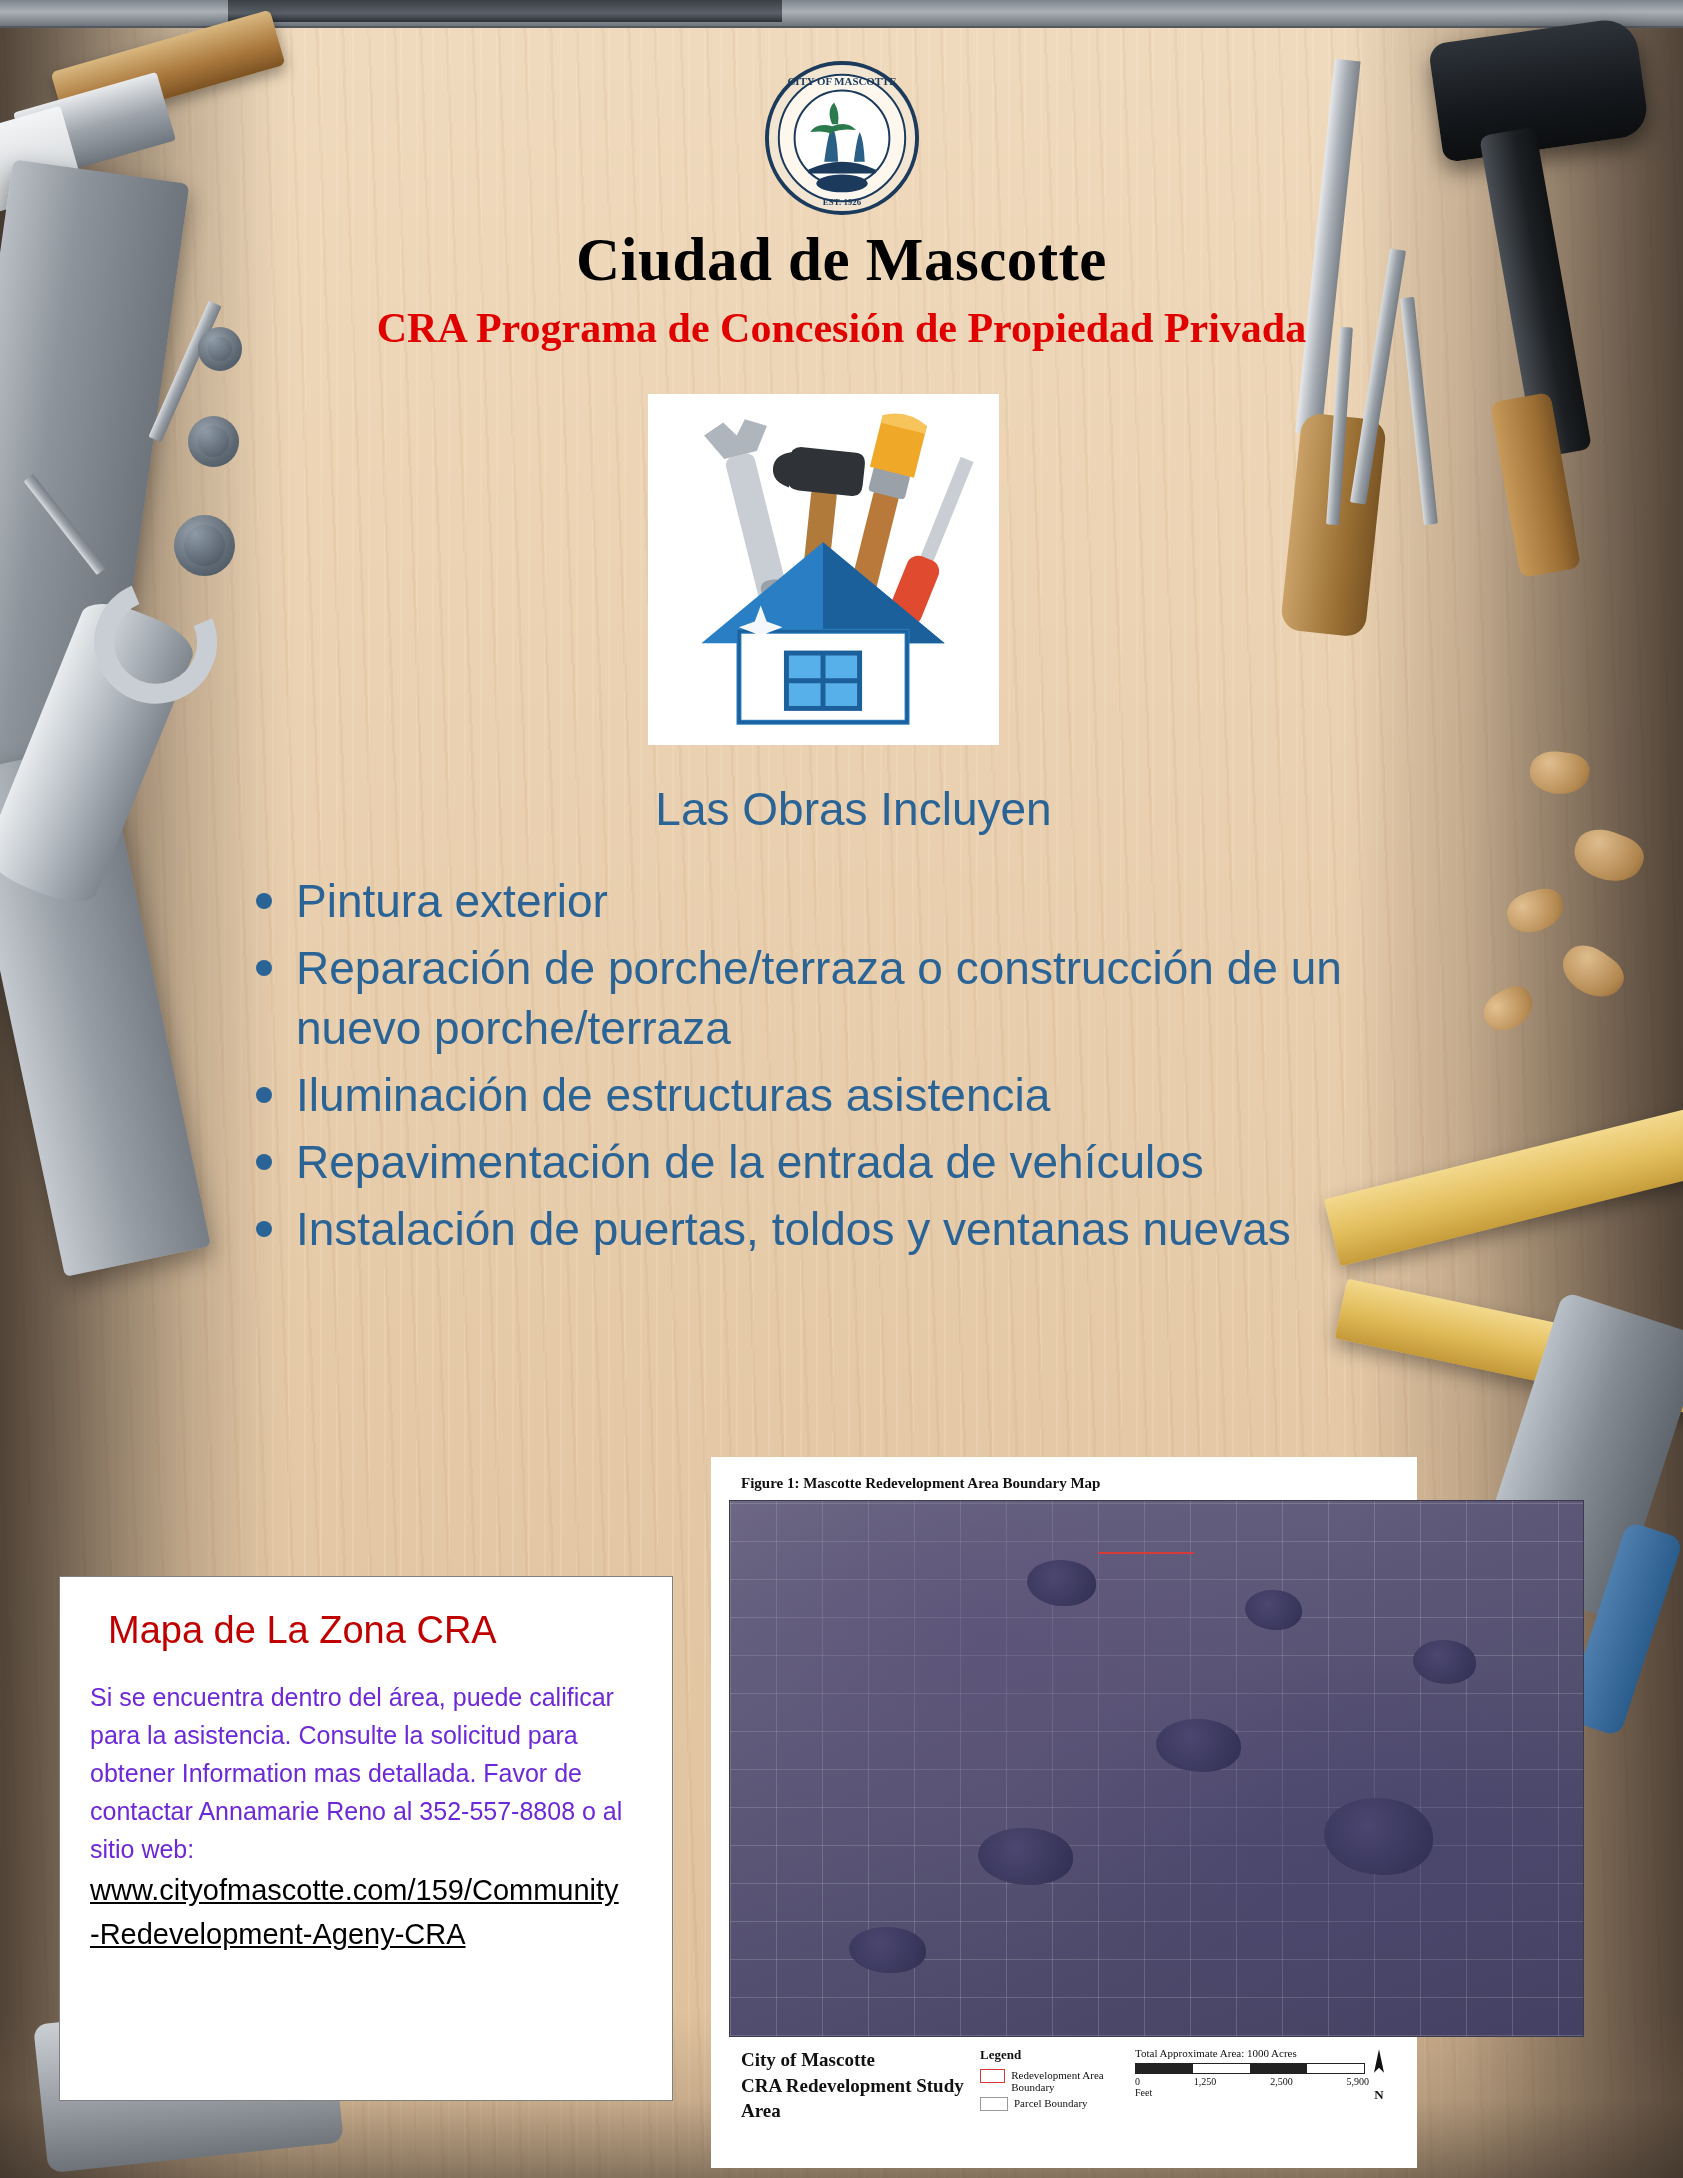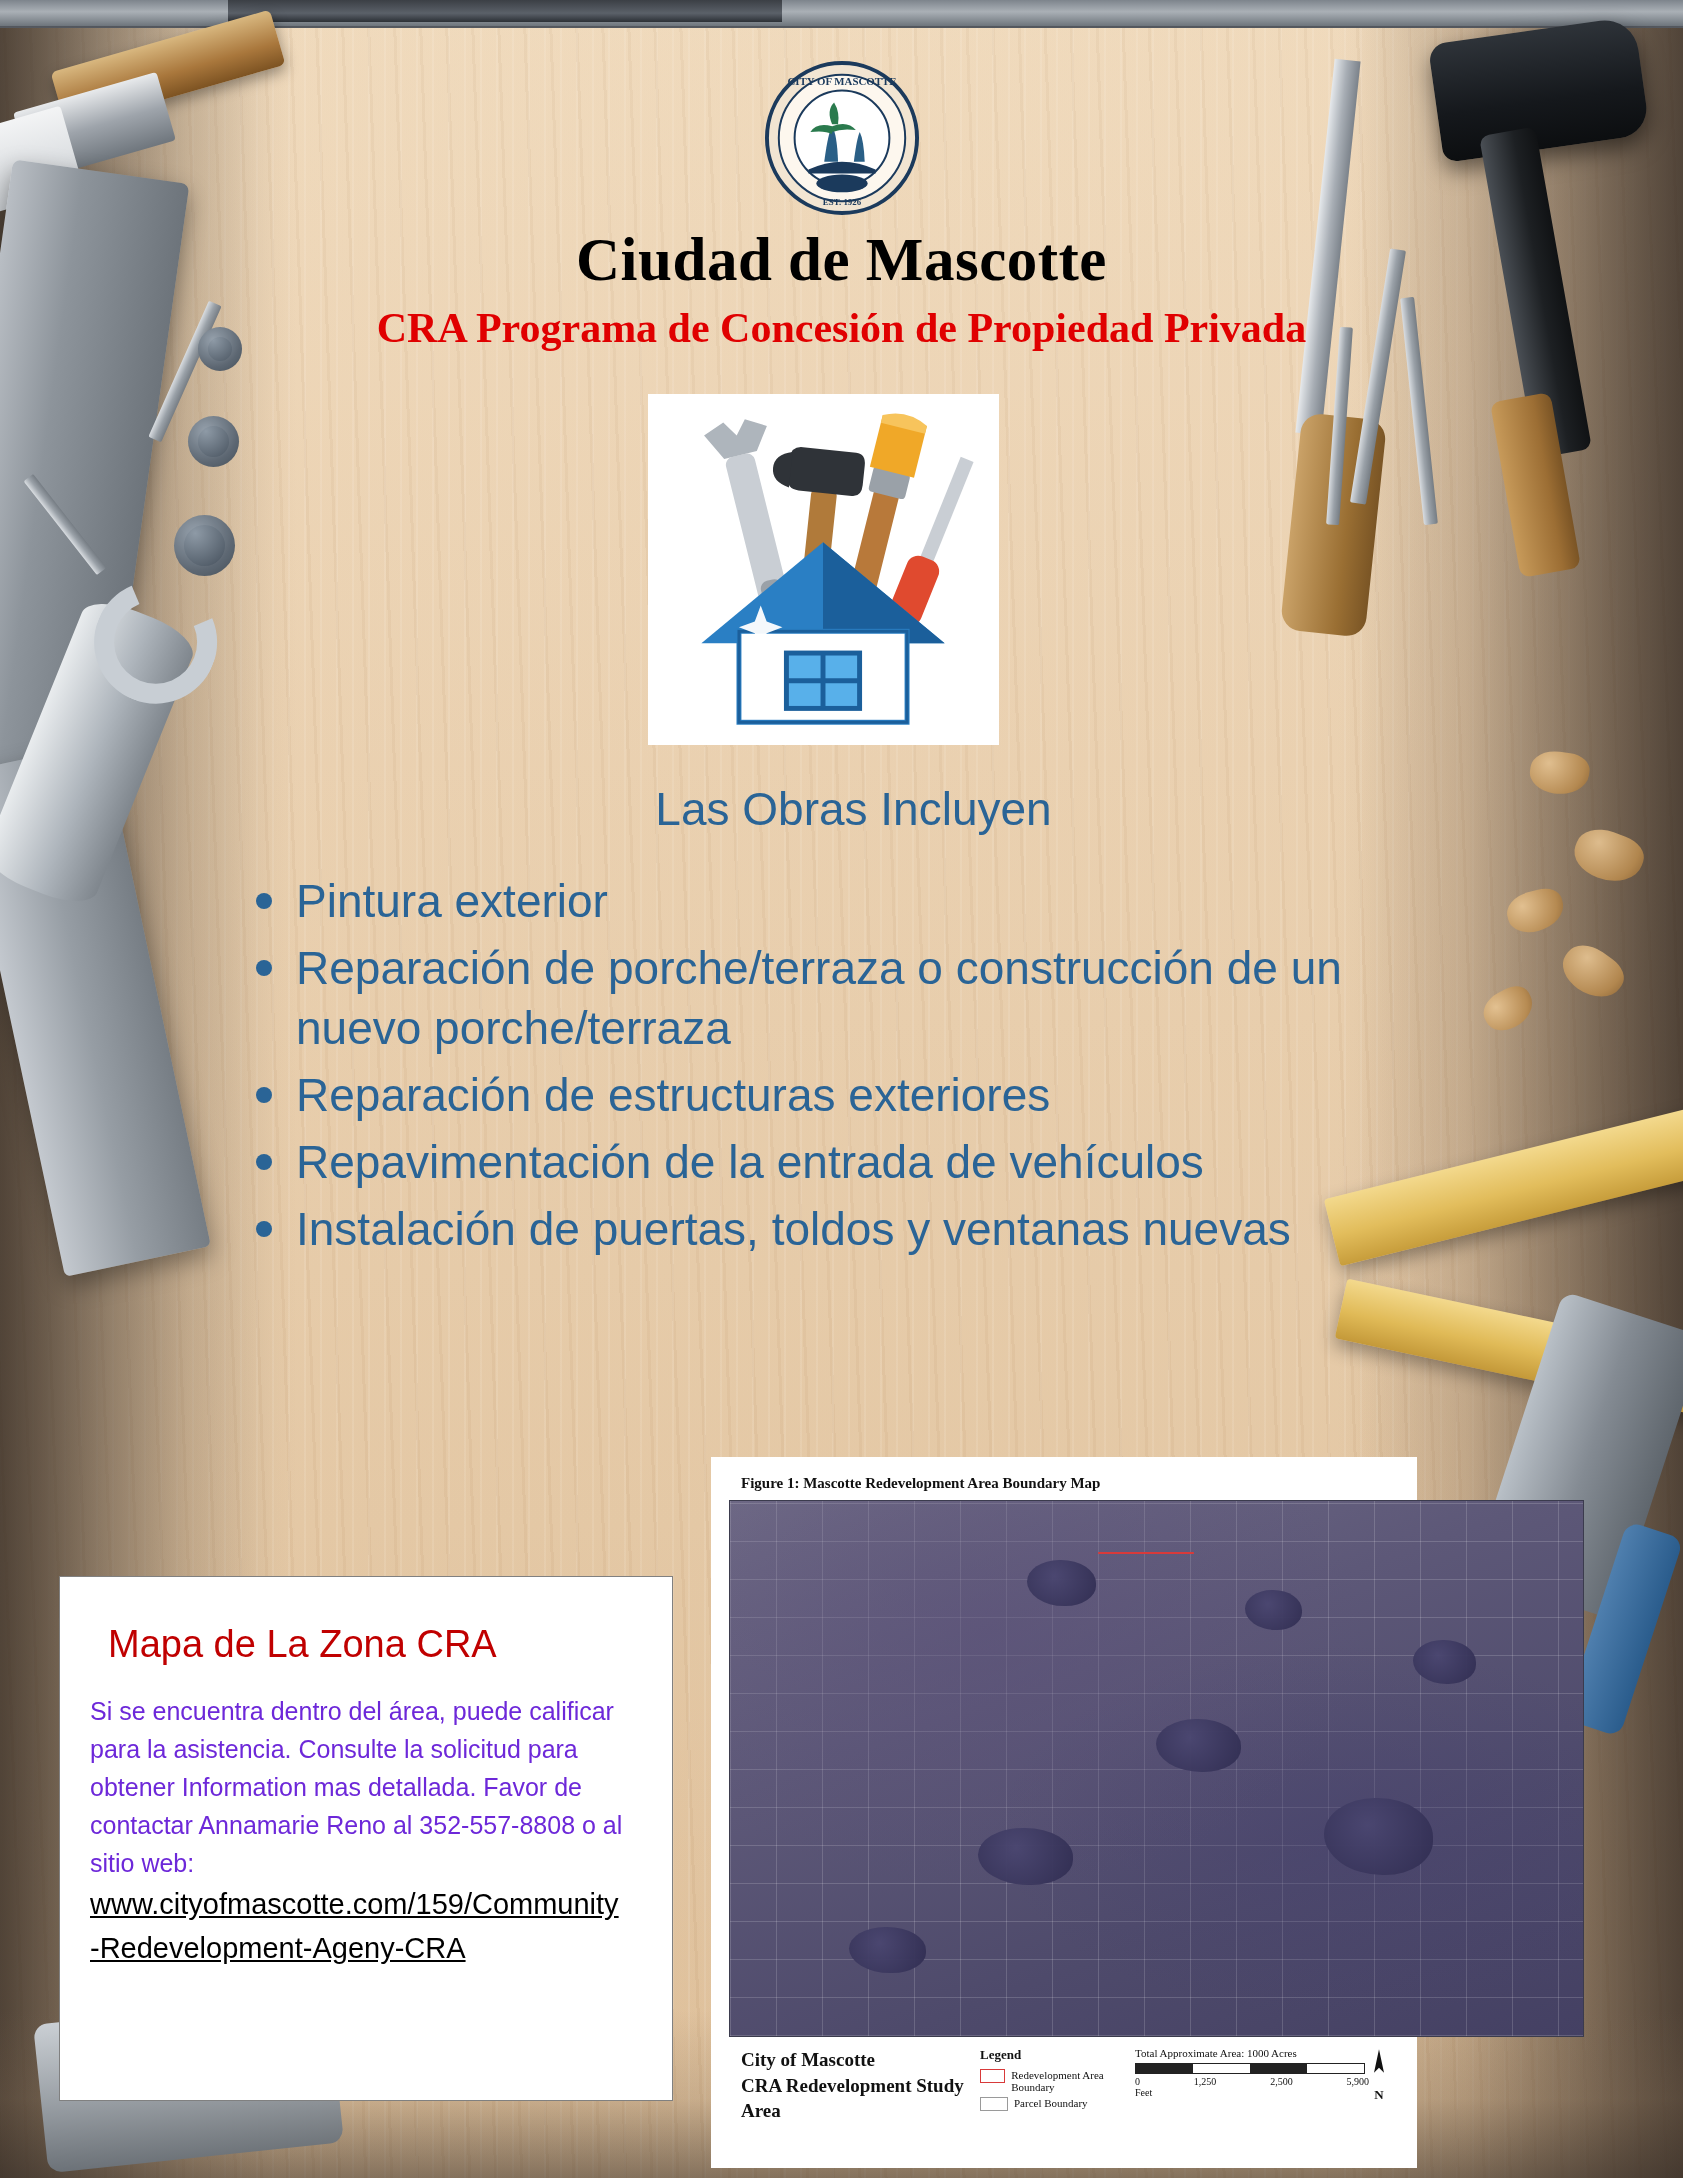--- a/index.html
+++ b/index.html
@@ -323,21 +323,21 @@
     width: 614px;
     height: 525px;
     background: #ffffff;
     border: 1px solid #808080;
     box-sizing: border-box;
     padding: 26px 30px;
   }
   .info-title {
     color: #c00000;
     font-size: 38px;
-    margin: 20px 0 26px 18px;
+    margin: 6px 0 26px 18px;
   }
   .info-body {
     color: #6d28d9;
     font-size: 25px;
     line-height: 1.52;
   }
   .info-link {
     color: #000000;
     text-decoration: underline;
     font-size: 29px;
@@ -527,21 +527,21 @@
       <line x1="140" y1="290" x2="214" y2="290" stroke="#1b5f9b" stroke-width="5"></line>
       <path d="M114 214 l6 16 l16 6 l-16 6 l-6 16 l-6 -16 l-16 -6 l16 -6z" fill="#ffffff" opacity="0.95"></path>
     </svg>
   </div>
 
   <div class="section-title">Las Obras Incluyen</div>
 
   <ul class="work-list">
     <li>Pintura exterior</li>
     <li>Reparación de porche/terraza o construcción de un nuevo porche/terraza</li>
-    <li>Reparación de estructuras exteriores</li>
+    <li>Iluminación de estructuras asistencia</li>
     <li>Repavimentación de la entrada de vehículos</li>
     <li>Instalación de puertas, toldos y ventanas nuevas</li>
   </ul>
 
   <div class="info-box">
     <div class="info-title">Mapa de La Zona CRA</div>
     <div class="info-body">Si se encuentra dentro del área, puede calificar para la asistencia.  Consulte la solicitud para obtener Information mas detallada.  Favor de contactar Annamarie Reno al 352-557-8808 o al sitio web:</div>
     <a class="info-link" href="#">www.cityofmascotte.com/159/Community</a>
     <a class="info-link" href="#">-Redevelopment-Ageny-CRA</a>
   </div>

